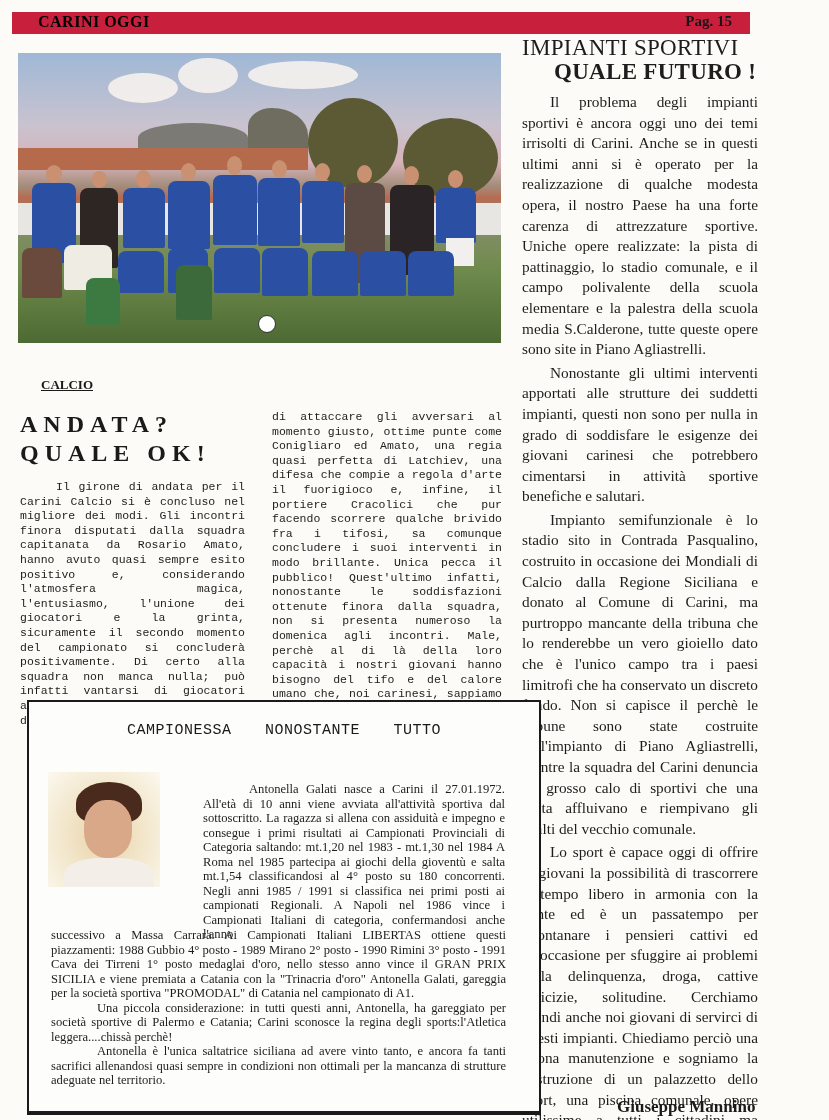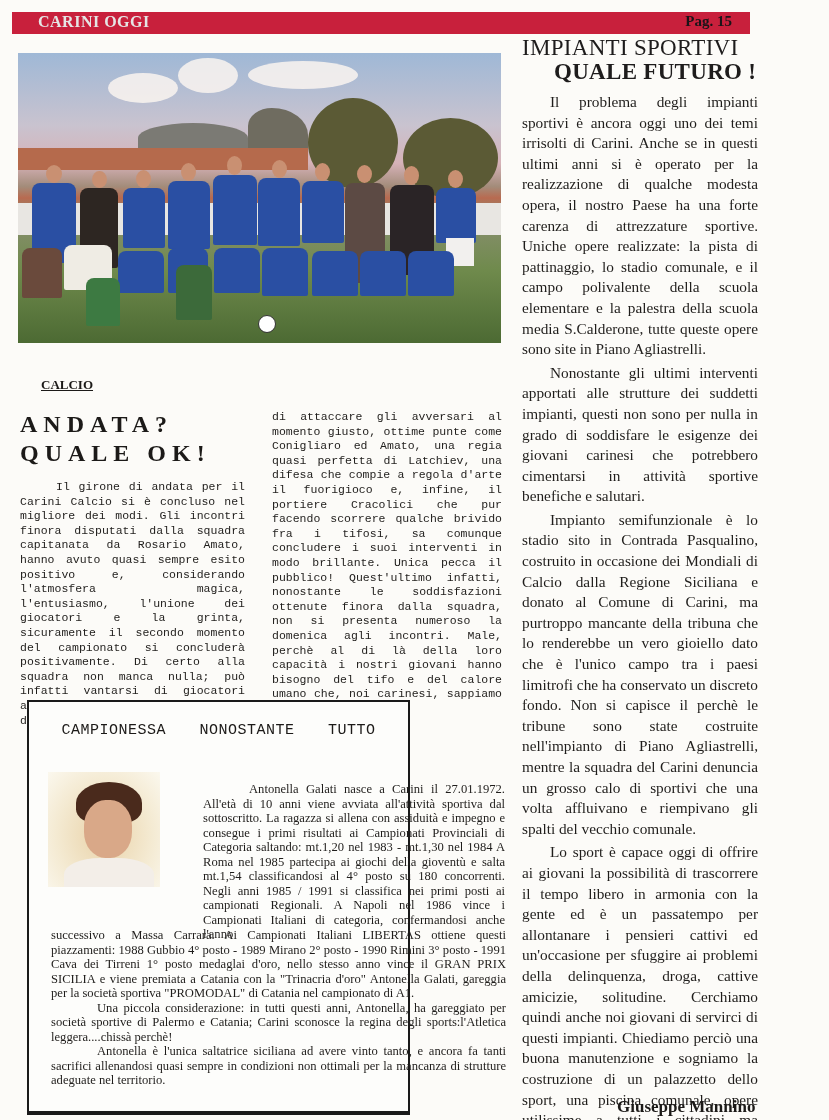--- a/index.html
+++ b/index.html
@@ -1,18 +1,18 @@
 <!DOCTYPE html>
 <html><head>
 <meta charset="utf-8">
 <style>
   html, body { margin:0; padding:0; }
   body { width:829px; height:1120px; background:#fcfbf8; position:relative; overflow:hidden; font-family:"Liberation Serif", serif; color:#1c1a18; }
   .header-bar { position:absolute; left:12px; top:12px; width:738px; height:22px; background:#c8203c; }
-  .header-left { position:absolute; left:26px; top:1px; font-family:"Liberation Serif", serif; font-weight:bold; font-size:16px; color:#e5e5e5; letter-spacing:0.5px; }
+  .header-left { position:absolute; left:26px; top:1px; font-family:"Liberation Serif", serif; font-weight:bold; font-size:16px; color:#000000; letter-spacing:0.5px; }
   .header-right { position:absolute; right:18px; top:1px; font-family:"Liberation Serif", serif; font-weight:bold; font-size:15px; color:#1a1418; }
 
   
   .team-photo { position:absolute; left:18px; top:53px; width:483px; height:290px; overflow:hidden; background:linear-gradient(180deg,#9fb8d6 0%,#c9c3cf 25%,#d6b2b8 38%,#a38c7a 46%,#b86a50 50%,#8a8f70 56%,#6f8a4c 75%,#4c6a33 100%); }
   .sky-cloud { position:absolute; border-radius:50%; background:rgba(250,245,240,0.85); }
   .mountain { position:absolute; background:#7b7a74; }
   .tree { position:absolute; border-radius:50%; background:#5b5a35; }
   .roof { position:absolute; left:0; top:95px; width:290px; height:22px; background:#b56a4c; }
   .wall { position:absolute; left:0; top:150px; width:483px; height:32px; background:#e8e6e2; }
   .player { position:absolute; border-radius:8px 8px 2px 2px; background:#2a4fa3; }
@@ -29,21 +29,21 @@
 
   
   .section-label { position:absolute; left:41px; top:377px; font-size:13px; font-weight:bold; text-decoration:underline; }
   .calcio-title { position:absolute; left:20px; top:410px; font-family:"Liberation Serif", serif; font-weight:bold; font-size:24px; line-height:29px; letter-spacing:6px; }
   .mono-col { position:absolute; font-family:"Liberation Mono", monospace; font-size:11.5px; line-height:14.6px; text-align:justify; color:#1f1d1b; }
   .mono-col p { margin:0; }
   .col1 { left:20px; top:480px; width:225px; text-indent:36px; }
   .col2 { left:272px; top:410px; width:230px; }
 
   
-  .box { position:absolute; left:27px; top:700px; width:383px; height:415px; border:2px solid #1a1a1a; border-bottom:4px solid #1a1a1a; box-sizing:border-box; background:#fdfdfb; }
+  .box { position:absolute; left:27px; top:700px; width:514px; height:415px; border:2px solid #1a1a1a; border-bottom:4px solid #1a1a1a; box-sizing:border-box; background:#fdfdfb; }
   .box-title { position:absolute; left:0; width:100%; top:20px; text-align:center; font-family:"Liberation Mono", monospace; font-size:15px; letter-spacing:0.5px; word-spacing:24px; }
   .box-byline { position:absolute; left:0; width:100%; top:44px; text-align:center; font-size:12px; }
   .box-byline b { font-weight:bold; margin-left:4px; }
   .portrait { position:absolute; left:19px; top:70px; width:112px; height:115px; background:radial-gradient(ellipse at 50% 55%, #e9d2a8 0%, #f4ead2 60%, #fbf8ee 100%); overflow:hidden; }
   .portrait .hair { position:absolute; left:28px; top:10px; width:66px; height:42px; border-radius:50% 50% 35% 35%; background:#4a2a1c; }
   .portrait .face { position:absolute; left:36px; top:28px; width:48px; height:58px; border-radius:45%; background:#d9a888; }
   .portrait .shirt { position:absolute; left:16px; top:86px; width:90px; height:40px; border-radius:40% 40% 0 0; background:#f3eee8; }
   .box-text { position:absolute; font-size:12.6px; line-height:14.5px; text-align:justify; color:#1f1d1b; }
   .box-text p { margin:0; text-indent:46px; }
   .bt1 { left:174px; top:80px; width:302px; }

